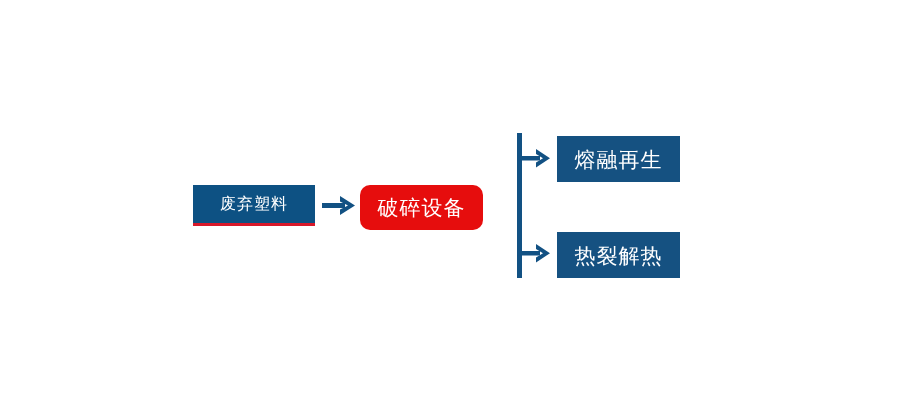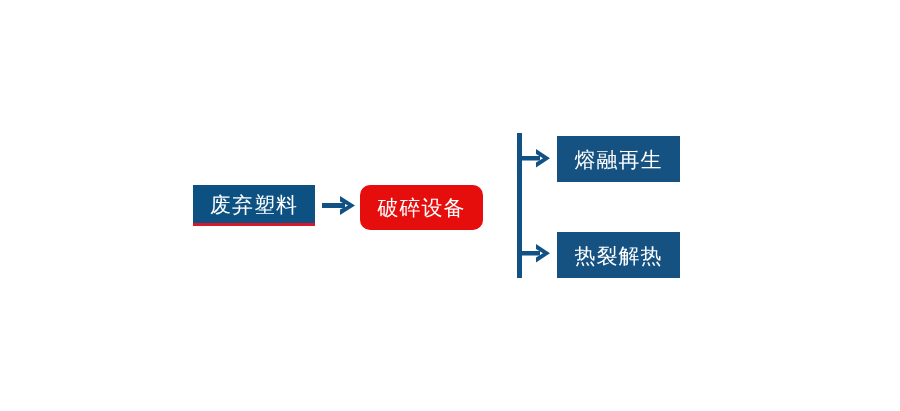--- a/index.html
+++ b/index.html
@@ -36,21 +36,21 @@
   }
 
   
   .node-source {
     left: 193px;
     top: 185px;
     width: 122px;
     height: 41px;
     background: #0d5183;
     border-bottom: 3px solid #d8182a;
-    font-size: 21px;
+    font-size: 16px;
   }
 
   
   .node-process {
     left: 360px;
     top: 185px;
     width: 123px;
     height: 45px;
     background: #e60d0d;
     font-size: 21px;

